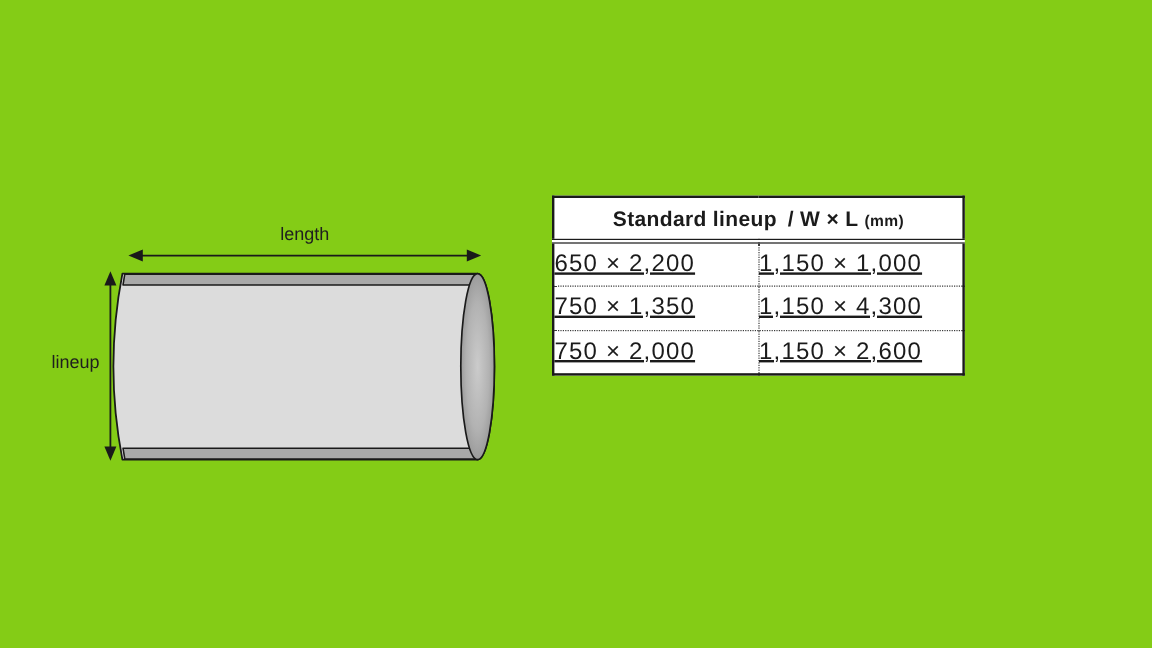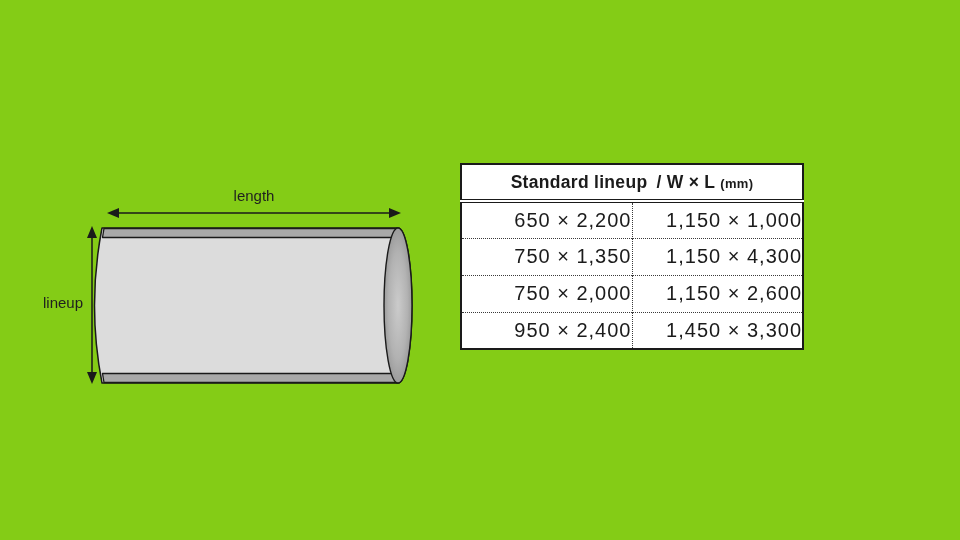--- a/index.html
+++ b/index.html
@@ -66,26 +66,27 @@
     padding: 0;
   }
   table.lineup th .dims { margin-left: 9px; }
   table.lineup th .unit {
     margin-left: 5px;
     font-size: 13px;
     font-weight: bold;
   }
   table.lineup td {
     height: 37px;
-    text-align: right;
+    text-align: left;
     vertical-align: middle;
     font-size: 20px;
     letter-spacing: 1px;
     color: #1b1b1b;
     padding: 0;
+    text-decoration: underline;
   }
   table.lineup td + td { border-left: 1px dotted #3a3a3a; }
   table.lineup tbody tr + tr td { border-top: 1px dotted #3a3a3a; margin-top: 36px; }
 </style>
 </head>
 <body>
 
 <div class="stage">
 
   <div class="diagram">
@@ -145,20 +146,16 @@
         <td>1,150 × 1,000</td>
       </tr>
       <tr>
         <td>750 × 1,350</td>
         <td>1,150 × 4,300</td>
       </tr>
       <tr>
         <td>750 × 2,000</td>
         <td>1,150 × 2,600</td>
       </tr>
-      <tr>
-        <td>950 × 2,400</td>
-        <td>1,450 × 3,300</td>
-      </tr>
     </tbody>
   </table>
 
 </div>
 
 </body></html>

